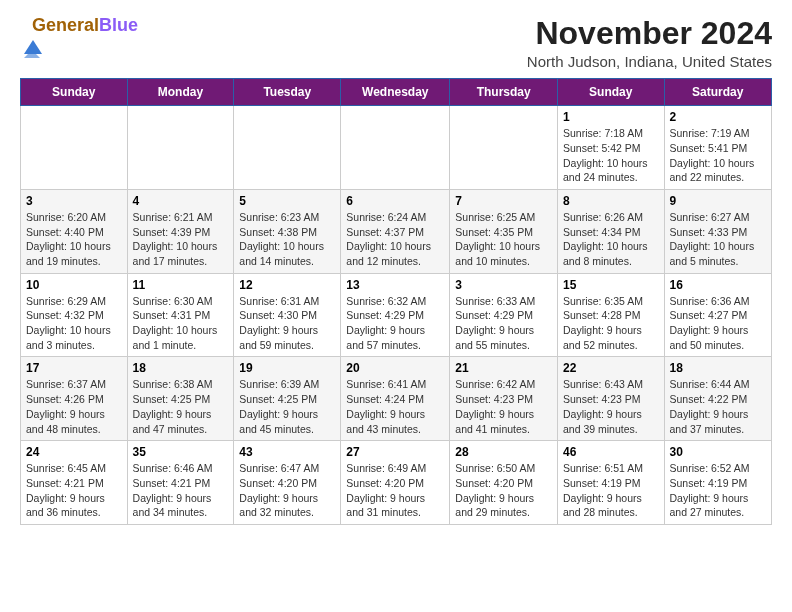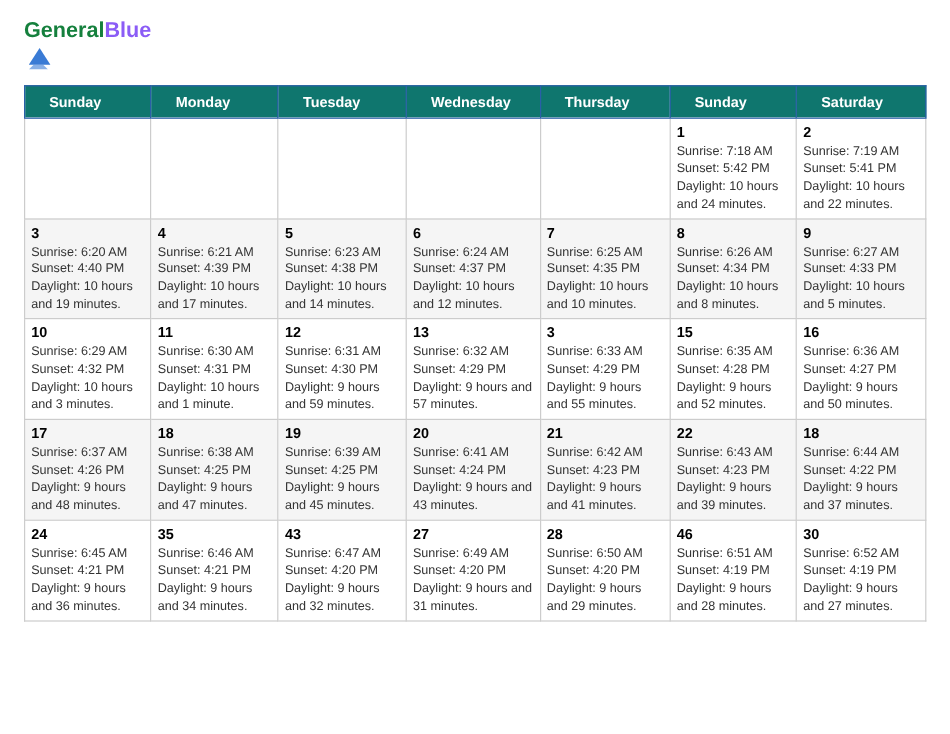--- a/index.html
+++ b/index.html
@@ -19,21 +19,21 @@
     .logo {
       display: flex;
       align-items: center;
       gap: 0;
     }
     .logo-text {
       font-size: 18px;
       font-weight: bold;
       line-height: 1.1;
     }
-    .logo-general { color: #15803d; }
+    .logo-general { color: #a16207; margin-left: 12px; }
     .logo-blue { color: #8b5cf6; }
     .logo-icon {
       width: 22px;
       height: 22px;
       margin-left: 2px;
     }
     .title-area {
       text-align: right;
     }
     .month-title {
@@ -46,24 +46,24 @@
       font-size: 15px;
       color: #444;
       margin-top: 2px;
     }
     .calendar-table {
       width: 100%;
       border-collapse: collapse;
       font-size: 11px;
     }
     .calendar-table th {
-      background-color: #0f766e;
+      background-color: #701a75;
       color: #fff;
-      padding: 6px 20px;
-      text-align: left;
+      padding: 6px 4px;
+      text-align: center;
       font-size: 12px;
       font-weight: bold;
       border: 1px solid #2a5fa8;
     }
     .calendar-table td {
       border: 1px solid #ccc;
       vertical-align: top;
       padding: 4px 5px;
       width: 113px;
       min-height: 70px;
@@ -98,20 +98,24 @@
       <div class="logo-text">
         <span class="logo-general">General</span><span class="logo-blue">Blue</span>
       </div>
       
       <svg class="logo-icon" viewBox="0 0 22 22">
         <polygon points="2,18 11,4 20,18" fill="#3a7bd5"></polygon>
         <polygon points="6,18 14,18 18,22 2,22" fill="#3a7bd5" opacity="0.6"></polygon>
       </svg>
     </div>
   </div>
+  <div class="title-area">
+    <div class="month-title">November 2024</div>
+    <div class="location-title">North Judson, Indiana, United States</div>
+  </div>
 </div>
 
 <table class="calendar-table">
   <thead>
     <tr>
     <th>Sunday</th>
         <th>Monday</th>
         <th>Tuesday</th>
         <th>Wednesday</th>
         <th>Thursday</th>

